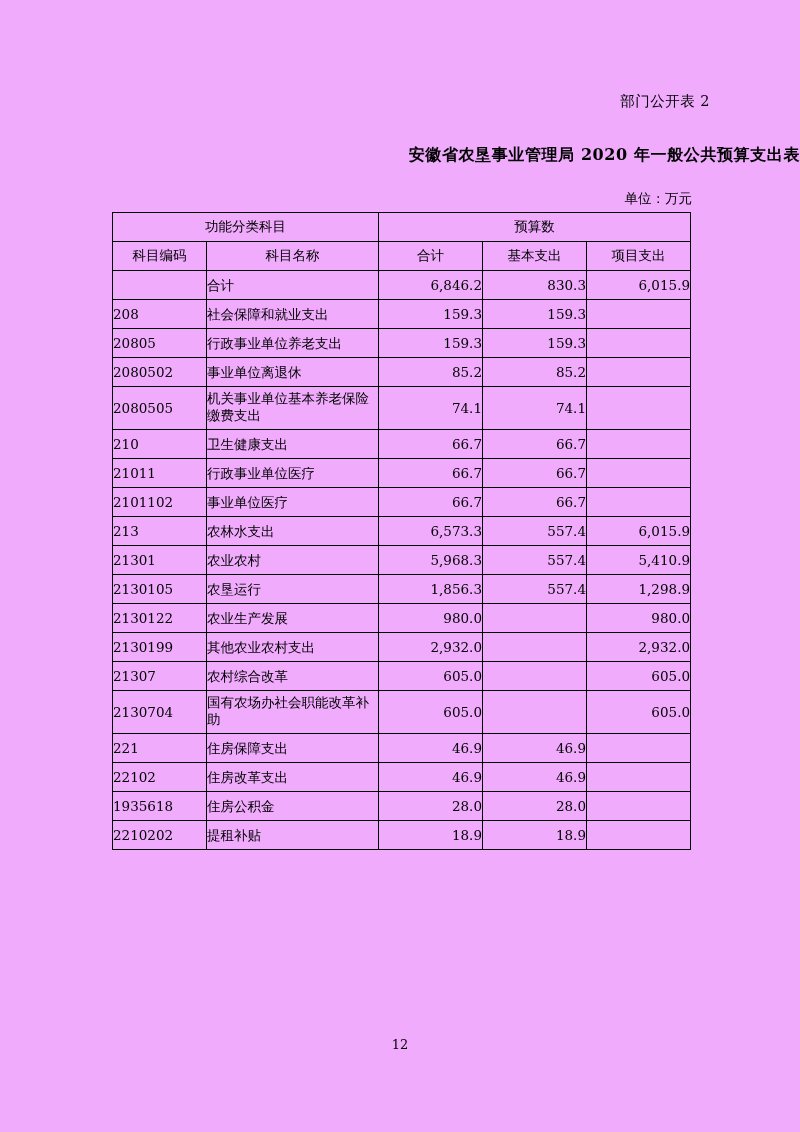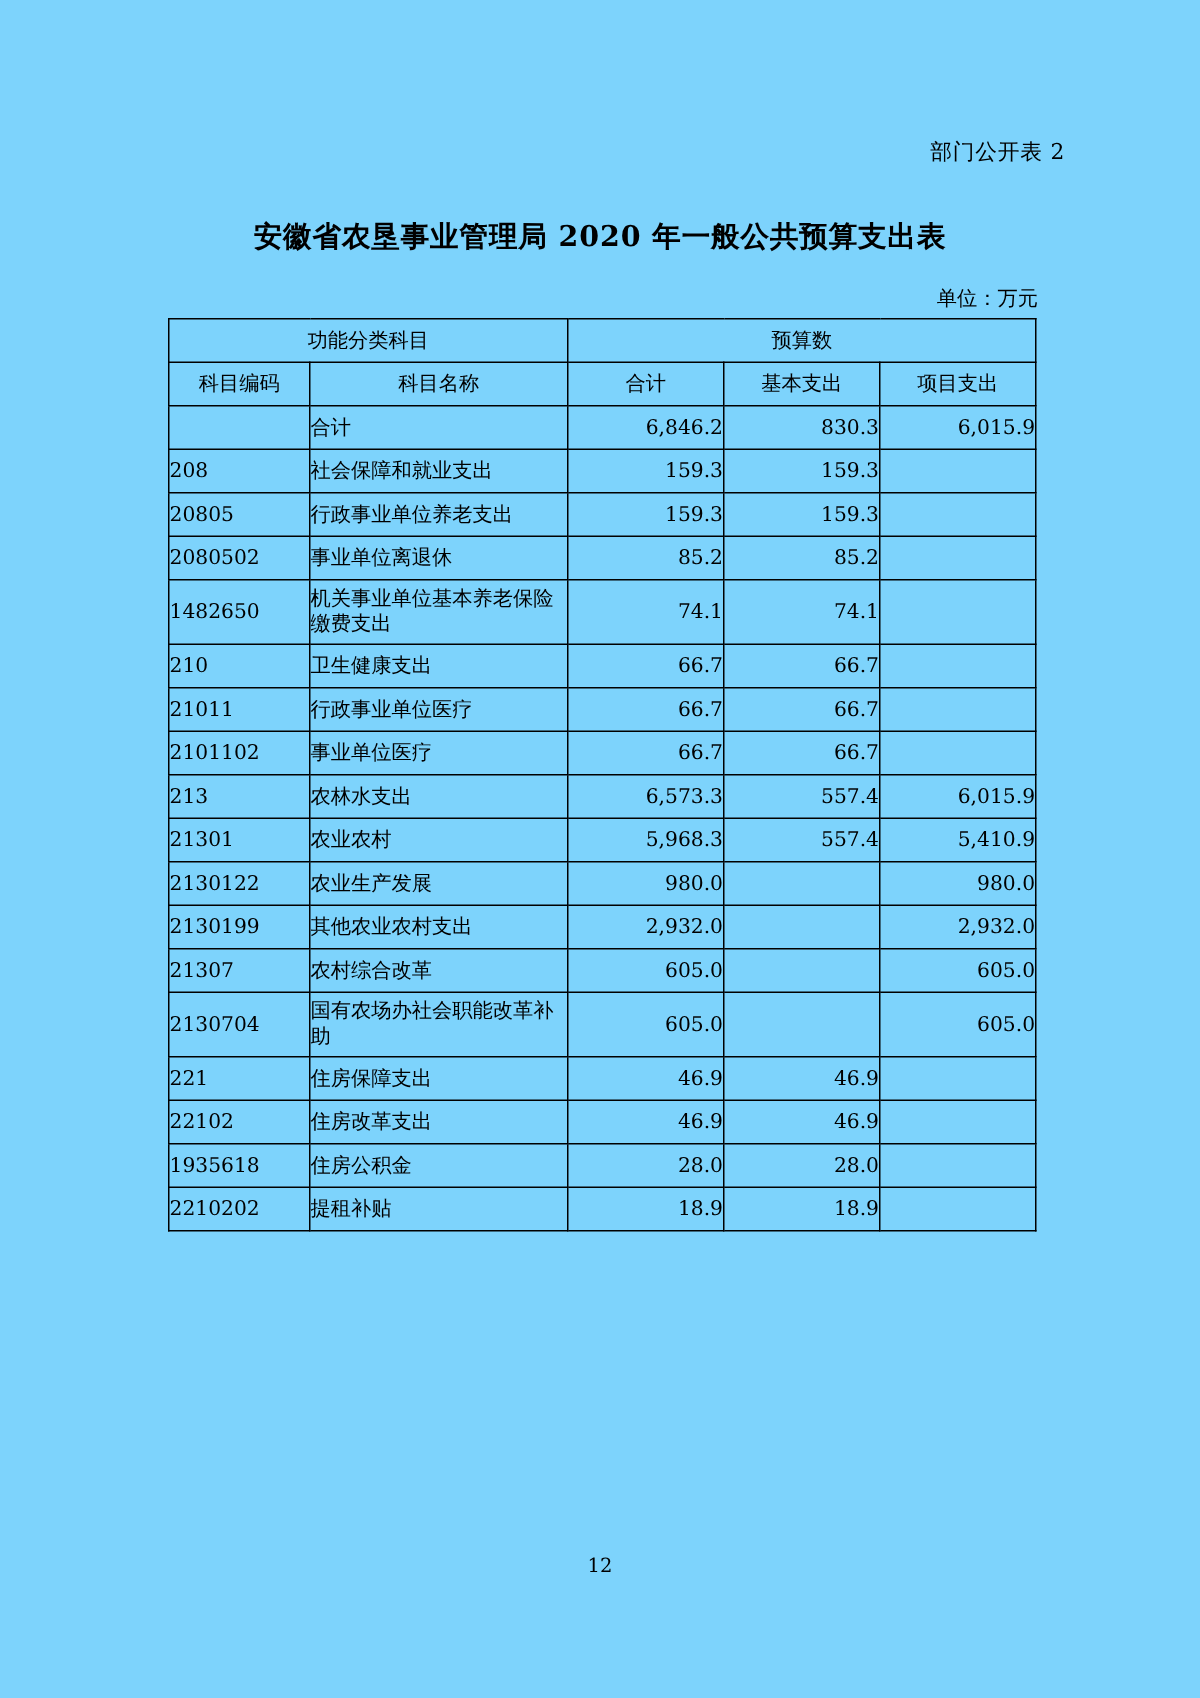--- a/index.html
+++ b/index.html
@@ -13,37 +13,37 @@
     position: relative;
     font-family: "DejaVu Serif", "Liberation Serif", serif;
     color: #000000;
     overflow: hidden;
   }
   .page {
     position: absolute;
     top: 0; left: 0;
     width: 800px;
     height: 1132px;
-    background: #7dd3fc;
+    background: #f0abfc;
   }
   .header-label {
     position: absolute;
     top: 92px;
     right: 90px;
     font-size: 14.5px;
     letter-spacing: 0.5px;
     font-family: "DejaVu Serif", "Liberation Serif", serif;
   }
   .doc-title {
     position: absolute;
     top: 145px;
     left: 0;
     width: 800px;
-    text-align: center;
-    font-size: 19px;
+    text-align: right;
+    font-size: 16px;
     font-weight: bold;
     letter-spacing: 0.6px;
     font-family: "DejaVu Serif", "Liberation Serif", serif;
   }
   .unit-label {
     position: absolute;
     top: 190px;
     right: 108px;
     font-size: 13.5px;
   }
@@ -163,21 +163,21 @@
           <td class="num"></td>
         </tr>
         <tr>
           <td class="code">2080502</td>
           <td class="name ind3">事业单位离退休</td>
           <td class="num">85.2</td>
           <td class="num">85.2</td>
           <td class="num"></td>
         </tr>
         <tr class="tall">
-          <td class="code">1482650</td>
+          <td class="code">2080505</td>
           <td class="name ind-wrap">机关事业单位基本养老保险缴费支出</td>
           <td class="num">74.1</td>
           <td class="num">74.1</td>
           <td class="num"></td>
         </tr>
         <tr>
           <td class="code">210</td>
           <td class="name ind1">卫生健康支出</td>
           <td class="num">66.7</td>
           <td class="num">66.7</td>
@@ -205,20 +205,27 @@
           <td class="num">6,015.9</td>
         </tr>
         <tr>
           <td class="code">21301</td>
           <td class="name ind2">农业农村</td>
           <td class="num">5,968.3</td>
           <td class="num">557.4</td>
           <td class="num">5,410.9</td>
         </tr>
         <tr>
+          <td class="code">2130105</td>
+          <td class="name ind3">农垦运行</td>
+          <td class="num">1,856.3</td>
+          <td class="num">557.4</td>
+          <td class="num">1,298.9</td>
+        </tr>
+        <tr>
           <td class="code">2130122</td>
           <td class="name ind3">农业生产发展</td>
           <td class="num">980.0</td>
           <td class="num"></td>
           <td class="num">980.0</td>
         </tr>
         <tr>
           <td class="code">2130199</td>
           <td class="name ind3">其他农业农村支出</td>
           <td class="num">2,932.0</td>

